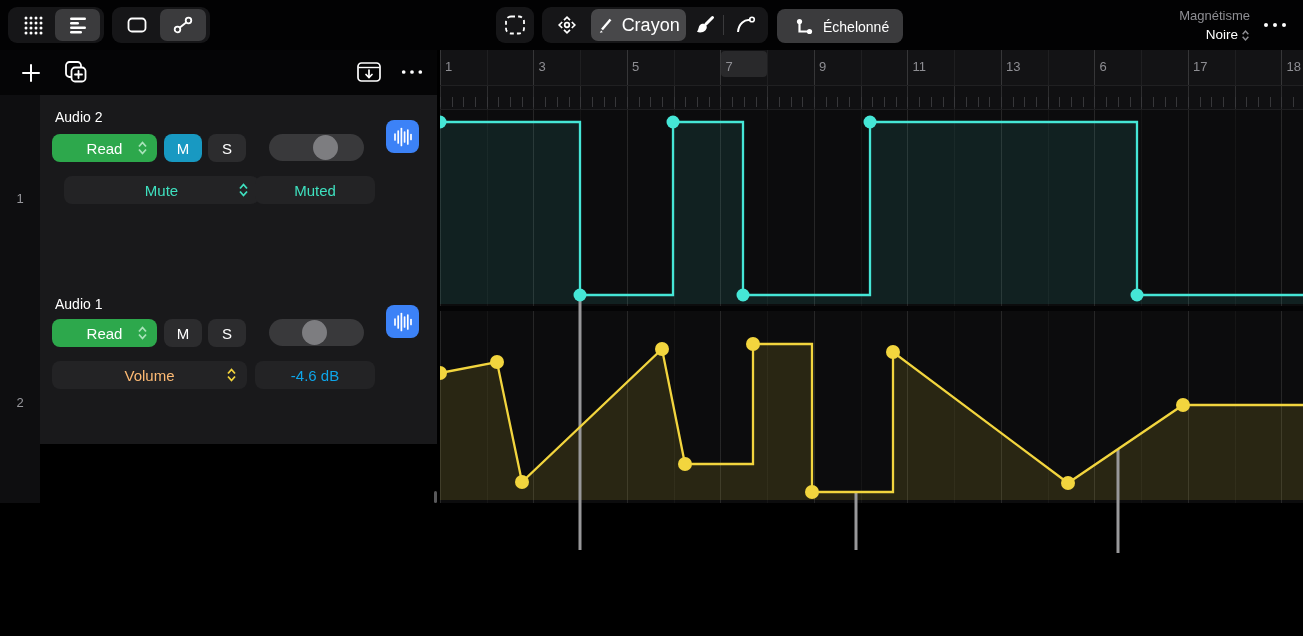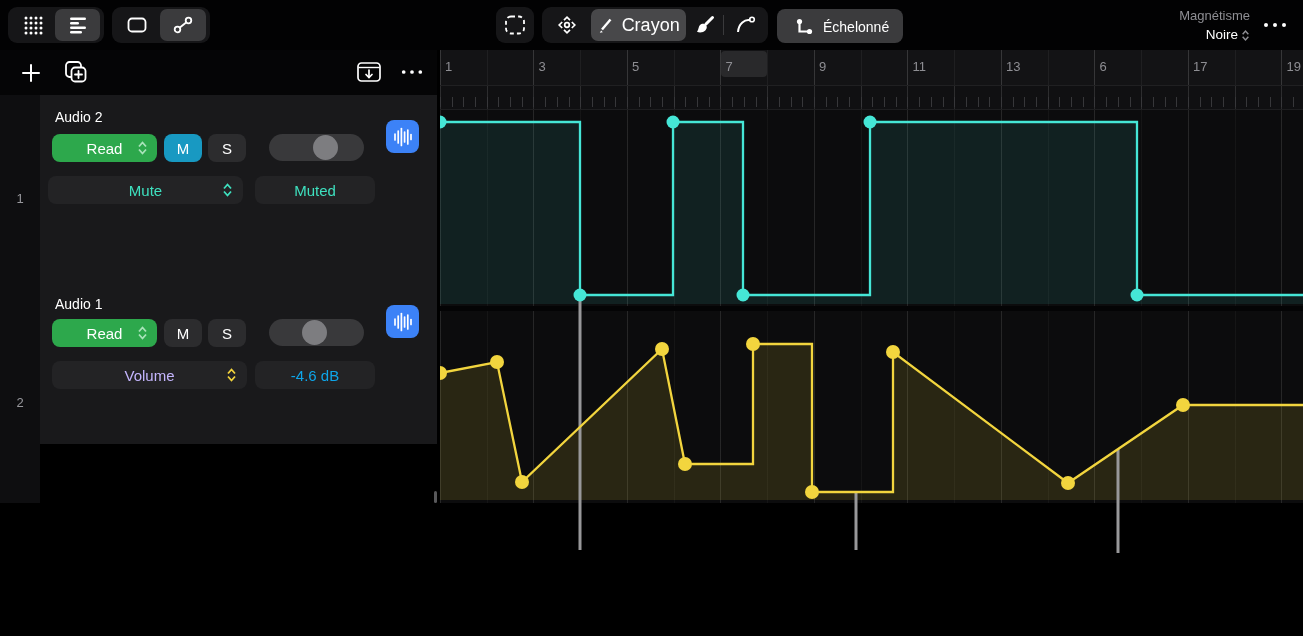--- a/index.html
+++ b/index.html
@@ -269,21 +269,21 @@
         <g stroke="#fff" stroke-width="1.7" stroke-linecap="round">
           <line x1="3" y1="8" x2="3" y2="14"></line>
             <line x1="6.2" y1="5" x2="6.2" y2="17"></line>
           <line x1="9.4" y1="2.5" x2="9.4" y2="19.5"></line>
             <line x1="12.6" y1="6" x2="12.6" y2="16"></line>
           <line x1="15.8" y1="4" x2="15.8" y2="18"></line>
             <line x1="19" y1="8.5" x2="19" y2="13.5"></line>
         </g>
         </svg>
     </div>
-    <div class="pill param-pill" style="left:8px;top:81px;width:195px;">
+    <div class="pill param-pill" style="left:24px;top:81px;width:195px;">
       <span class="param-label" style="color: rgb(62, 224, 191);">Mute</span>
       <svg class="dd-chev param-chev" width="11" height="16" viewBox="0 0 11 16" fill="none" stroke="currentColor" stroke-width="1.8" style="color: rgb(62, 224, 191);">
         <polyline points="2,6.5 5.5,2.5 9,6.5"></polyline>
           <polyline points="2,9.5 5.5,13.5 9,9.5"></polyline>
       </svg>
     </div>
     <div class="pill value-pill" style="left:215px;top:81px;width:120px;">
       <span class="param-label" style="color: rgb(62, 224, 191);">Muted</span>
     </div>
   </div>
@@ -312,21 +312,21 @@
           <line x1="3" y1="8" x2="3" y2="14"></line>
             <line x1="6.2" y1="5" x2="6.2" y2="17"></line>
           <line x1="9.4" y1="2.5" x2="9.4" y2="19.5"></line>
             <line x1="12.6" y1="6" x2="12.6" y2="16"></line>
           <line x1="15.8" y1="4" x2="15.8" y2="18"></line>
             <line x1="19" y1="8.5" x2="19" y2="13.5"></line>
         </g>
         </svg>
     </div>
     <div class="pill param-pill" style="left:12px;top:69px;width:195px;">
-      <span class="param-label" style="color: #c4b5fd;">Volume</span>
+      <span class="param-label" style="color: #fdba74;">Volume</span>
       <svg class="dd-chev param-chev" width="11" height="16" viewBox="0 0 11 16" fill="none" stroke="currentColor" stroke-width="1.8" style="color: rgb(242, 211, 60);">
         <polyline points="2,6.5 5.5,2.5 9,6.5"></polyline>
           <polyline points="2,9.5 5.5,13.5 9,9.5"></polyline>
       </svg>
     </div>
     <div class="pill value-pill" style="left:215px;top:69px;width:120px;">
       <span class="param-label" style="color: #0ea5e9;">-4.6 dB</span>
     </div>
   </div>
 
@@ -337,21 +337,21 @@
       <div id="bar-highlight" style="left: 280.5px; width: 46px;"></div>
     <div class="ruler-num" style="left: 5px;">1</div>
         <div class="ruler-num" style="left: 98.5px;">3</div>
         <div class="ruler-num" style="left: 192px;">5</div>
         <div class="ruler-num" style="left: 285.5px;">7</div>
         <div class="ruler-num" style="left: 379px;">9</div>
         <div class="ruler-num" style="left: 472.5px;">11</div>
         <div class="ruler-num" style="left: 566px;">13</div>
         <div class="ruler-num" style="left: 659.5px;">6</div>
         <div class="ruler-num" style="left: 753px;">17</div>
-        <div class="ruler-num" style="left: 846.5px;">19</div>
+        <div class="ruler-num" style="left: 846.5px;">18</div>
       </div>
     <div id="tick-row">
         <div class="ticks"></div>
       </div>
     <div class="lane" style="top:60px;height:196px;"></div>
     <div id="lane-gap"></div>
     <div class="lane" style="top:261px;height:192px;"></div>
   </div>
 
   <svg id="automation-svg" viewBox="0 0 863 636">

